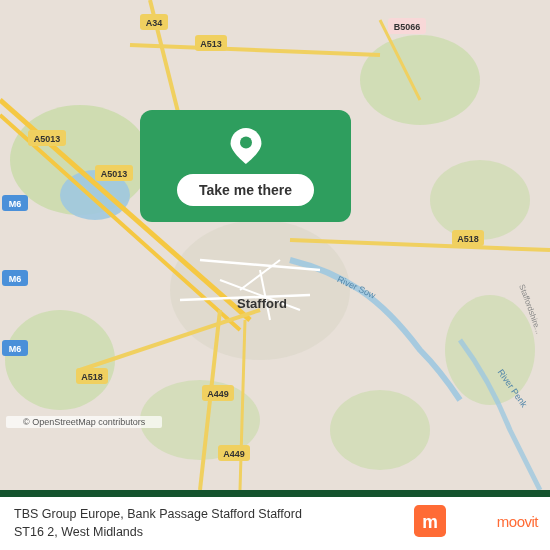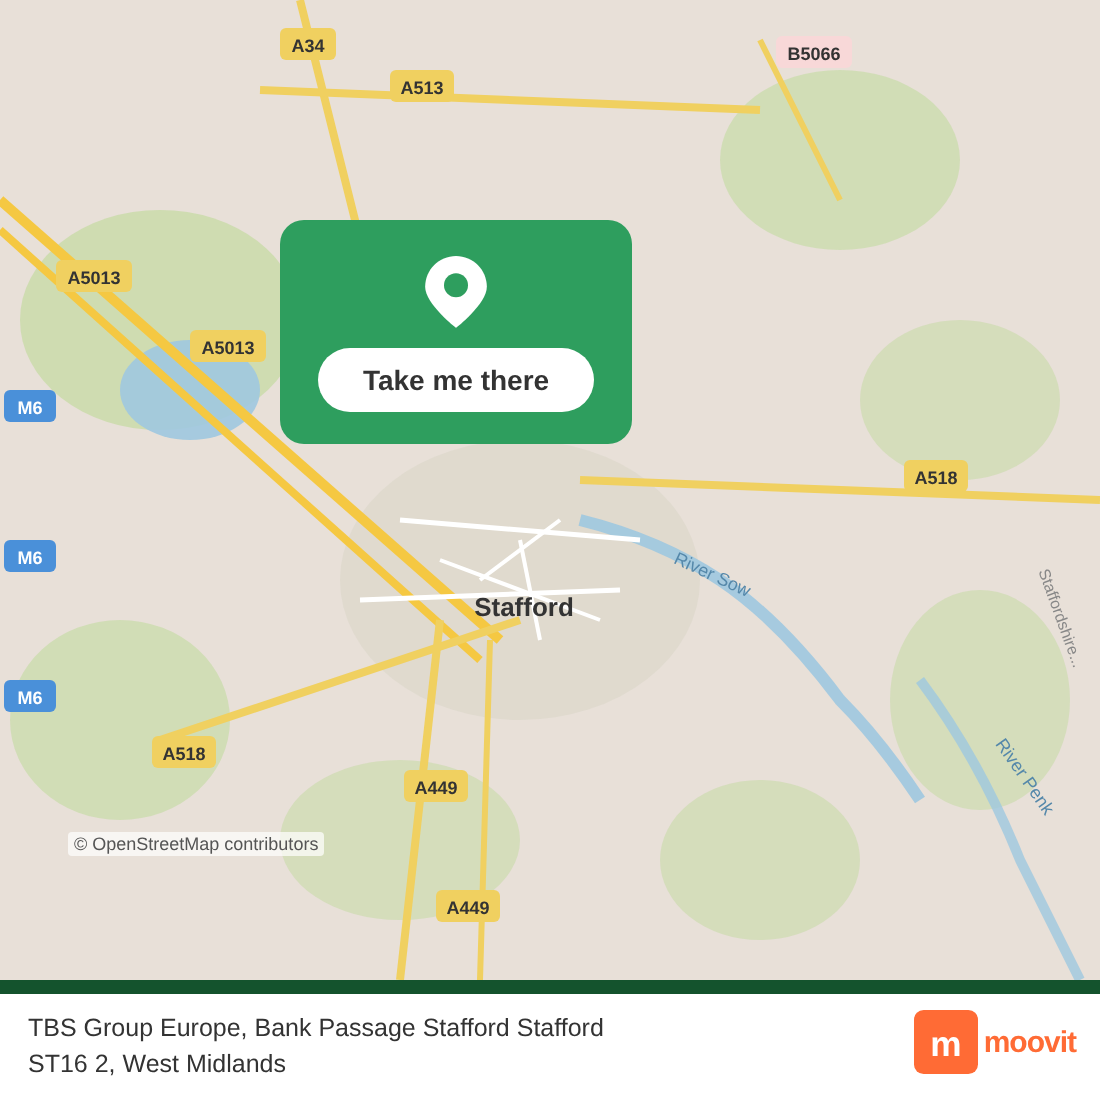--- a/index.html
+++ b/index.html
@@ -26,21 +26,21 @@
       height: 100%;
       position: absolute;
       top: 0; left: 0;
     }
 
     
     #location-card {
       position: absolute;
       top: 110px;
       left: 140px;
-      width: 176px;
+      width: 211px;
       background-color: #2e9e5e;
       border-radius: 12px;
       padding: 18px 20px 16px;
       display: flex;
       flex-direction: column;
       align-items: center;
       gap: 10px;
       z-index: 10;
     }
 
@@ -93,24 +93,23 @@
       height: 32px;
     }
 
     #osm-attribution {
       position: absolute;
       bottom: 62px;
       left: 6px;
       font-size: 9px;
       color: #555;
       background: rgba(255,255,255,0.7);
-      padding: 1px 3px;
+      padding: 1px 17px;
       border-radius: 2px;
       z-index: 5;
-      margin-left: 28px;
     }
   </style>
 </head>
 <body>
 
 <div id="map-container">
 
   <svg id="map-svg" viewBox="0 0 550 490" xmlns="http://www.w3.org/2000/svg">
 
     <rect width="550" height="490" fill="#e8e0d8"></rect>
@@ -216,15 +215,15 @@
 <div id="bottom-bar">
   <div id="address-text" style="white-space: pre-line;">TBS Group Europe, Bank Passage Stafford Stafford
 ST16 2, West Midlands</div>
 
   <div id="moovit-logo">
     <svg id="moovit-m" viewBox="0 0 40 40" xmlns="http://www.w3.org/2000/svg">
 
       <rect width="40" height="40" rx="6" fill="#ff6b35"></rect>
       <text x="20" y="29" text-anchor="middle" font-size="22" font-weight="bold" fill="white" font-family="Arial">m</text>
     </svg>
-    <span style="font-size:15px; font-weight:700; color:#ff6b35; letter-spacing:-0.5px;">moovit</span>
+    <span style="font-size:15px; font-weight:400; color:#ff6b35; letter-spacing:-0.5px;margin-left:48px;">moovit</span>
   </div>
 </div>
 
 </body></html>

